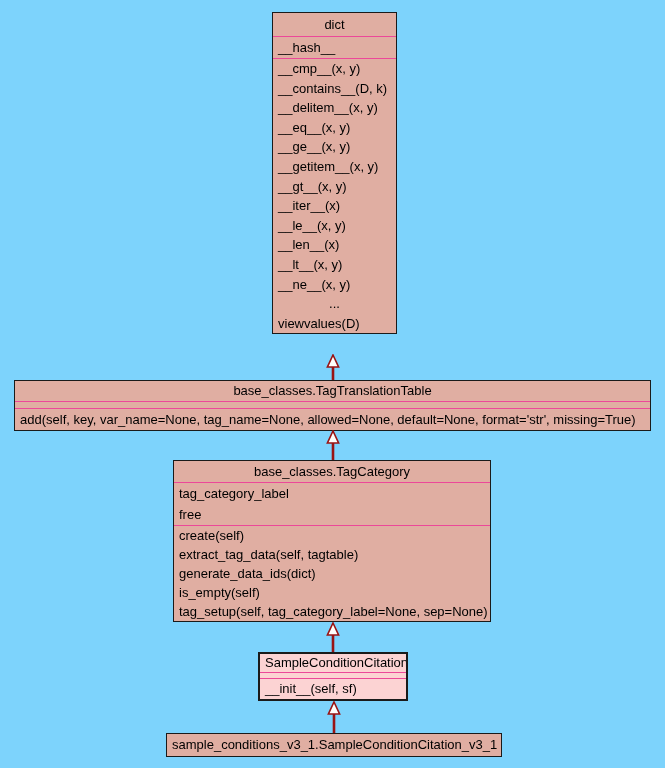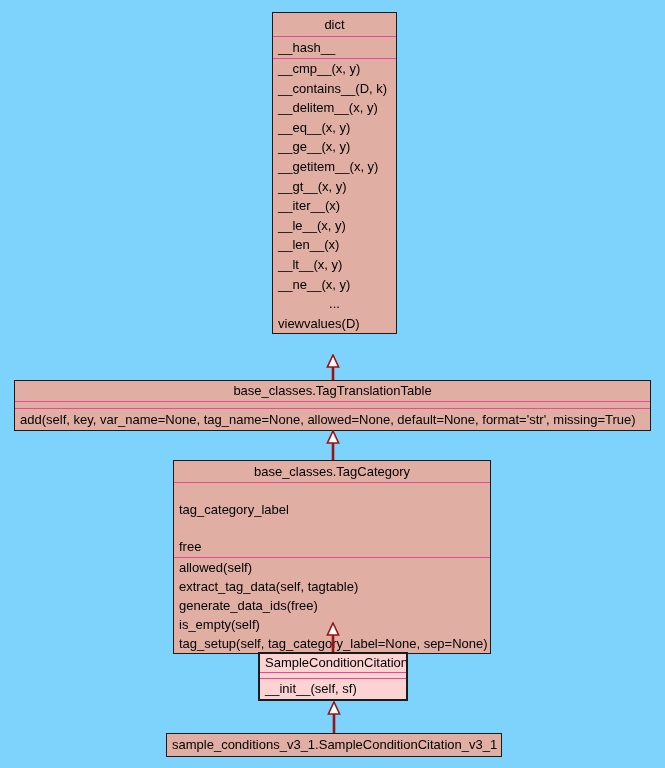--- a/index.html
+++ b/index.html
@@ -28,21 +28,21 @@
 
   
   #cls-ttt { left:14px; top:380px; width:637px; }
   #cls-ttt .title-row { line-height:20px; }
   #cls-ttt .empty-sec { height:6px; }
   #cls-ttt .meth-row  { line-height:21px; }
 
   
   #cls-tc { left:173px; top:460px; width:318px; }
   #cls-tc .title-row { line-height:21px; }
-  #cls-tc .attr-row  { line-height:21px;margin-top:16px; }
+  #cls-tc .attr-row  { line-height:21px; }
   #cls-tc .meth-row  { line-height:19px; }
 
   
   #cls-scc { left:258px; top:652px; width:150px; }
   #cls-scc .title-row { line-height:18px; }
   #cls-scc .empty-sec { height:5px; }
   #cls-scc .meth-row  { line-height:20px; }
 
   
   #cls-v31 { left:166px; top:733px; width:336px; }
@@ -96,23 +96,23 @@
     <path d="M7 1 L12.6 13 L1.4 13 Z" fill="#fefefc" stroke="#991414" stroke-width="1.6"></path>
   </svg>
 
   <div class="cls" id="cls-tc">
     <div class="row title-row">base_classes.TagCategory</div>
     <div class="sec">
       <div class="row attr-row">tag_category_label</div>
       <div class="row attr-row">free</div>
     </div>
     <div class="sec">
-      <div class="row meth-row">allowed(self)</div>
+      <div class="row meth-row">create(self)</div>
       <div class="row meth-row">extract_tag_data(self, tagtable)</div>
-      <div class="row meth-row">generate_data_ids(free)</div>
+      <div class="row meth-row">generate_data_ids(dict)</div>
       <div class="row meth-row">is_empty(self)</div>
       <div class="row meth-row">tag_setup(self, tag_category_label=None, sep=None)</div>
     </div>
   </div>
 
   <svg class="arrow" style="left:326px; top:622px;" width="14" height="30" viewBox="0 0 14 30">
     <line x1="7" y1="12" x2="7" y2="30" stroke="#991414" stroke-width="2.6"></line>
     <path d="M7 1 L12.6 13 L1.4 13 Z" fill="#fefefc" stroke="#991414" stroke-width="1.6"></path>
   </svg>
 

